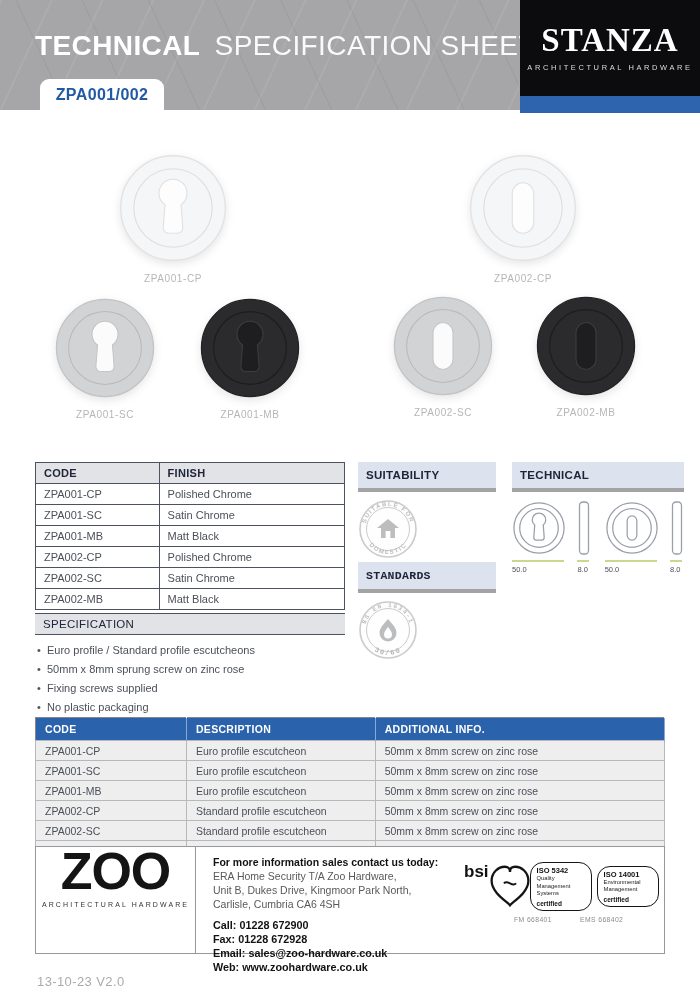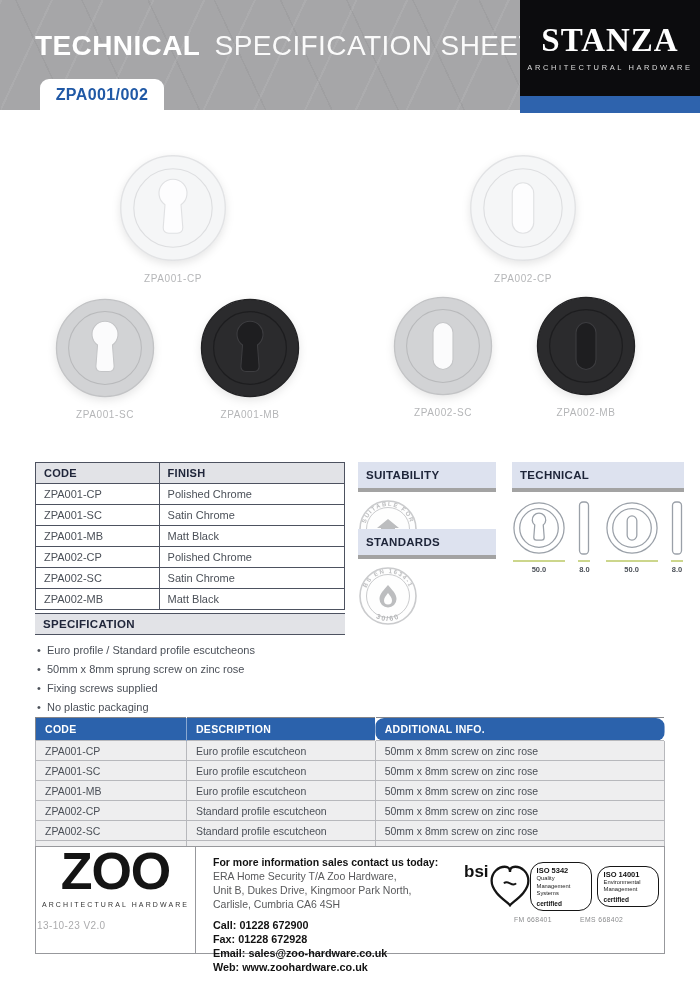--- a/index.html
+++ b/index.html
@@ -36,52 +36,52 @@
   .esc-mb .ring  { fill:none; stroke:#1d1d1f; stroke-width:1.4; }
   .esc-mb .hole  { fill:#1e1e20; stroke:#3d3d40; stroke-width:1.2; }
 
   
   .left-col { position:absolute; left:35px; top:462px; width:310px; }
   table.ftable { width:100%; border-collapse:collapse; border:1.5px solid #4d5260; }
   table.ftable th { background:#e2e3e7; color:#20263a; font-size:11px; font-weight:bold; text-align:left;
                     padding:4px 8px; border:1px solid #4d5260; letter-spacing:0.3px; }
   table.ftable td { background:#fff; color:#4b5058; font-size:11px; padding:4px 8px; border:1px solid #4d5260; }
   .spec-head { margin-top:3px; background:#e2e3e7; border-top:1.5px solid #4d5260; border-bottom:1.5px solid #4d5260;
-               padding:4px 8px; font-size:11.5px; font-weight:bold; color:#20263a; letter-spacing:0.3px; }
+               padding:4px 8px; font-size:11.5px; font-weight:normal; color:#20263a; letter-spacing:0.3px; }
   ul.spec-list { list-style:none; margin:9px 0 0 2px; }
   ul.spec-list li { font-size:11px; color:#4b5058; margin-bottom:7px; padding-left:10px; position:relative; }
   ul.spec-list li::before { content:"•"; position:absolute; left:0; top:0; color:#4b5058; }
 
   
   .sec { position:absolute; }
   .sec-head { background:#dde2ef; border-bottom:4px solid #a3a3a3; padding:7px 8px;
               font-size:11.5px; font-weight:bold; color:#1d2438; letter-spacing:0.3px; }
   .sec-suit { left:358px; top:462px; width:138px; }
   .sec-tech { left:512px; top:462px; width:172px; }
-  .sec-std  { left:358px; top:529px; width:138px; }
+  .sec-std  { left:358px; top:562px; width:138px;font-family:Liberation Mono, monospace; }
   .stamp { margin-top:7px; }
   .stamp-outer { fill:#fefefe; stroke:#cacbcd; stroke-width:1.6; }
   .stamp-inner { fill:none; stroke:#cacbcd; stroke-width:1; }
   .stamp-text { font-size:6px; fill:#bcbdbf; letter-spacing:1.4px; font-weight:bold; }
   .stamp-text-b { font-size:7px; fill:#b4b5b7; letter-spacing:1.6px; font-weight:bold; }
   .stamp-icon { fill:#bcbdbf; }
   .tech-draws { display:flex; align-items:flex-end; margin-top:8px; }
-  .tdraw { display:flex; flex-direction:column; align-items:center;font-weight:bold; }
+  .tdraw { display:flex; flex-direction:column; align-items:flex-start; }
   .tdraw svg { stroke:#9aa0a8; fill:none; stroke-width:1.3; }
   .dim-line { height:2px; background:#ccd68c; margin-top:4px; }
   .dim-label { font-size:7.5px; color:#4b5058; margin-top:3px; }
   .gap12 { width:12px; } .gap14 { width:14px; }
 
   
   .info-wrap { position:absolute; left:35px; top:717px; width:630px; }
   table.itable { width:100%; border-collapse:collapse; border:1.5px solid #85868a; }
   table.itable th { background:#2b62ac; color:#fff; font-size:10.5px; font-weight:bold; text-align:left;
                     padding:5px 9px; border-right:1px solid rgba(255,255,255,0.45); letter-spacing:0.3px; }
   table.itable td { background:#eeeeef; color:#4b5058; font-size:10.5px; padding:3.5px 9px; border:1px solid #b7b8bc; }
-  .col-code { width:24%; } .col-desc { width:30%; } .col-add { width:46%;border-radius:9px; }
+  .col-code { width:24%; } .col-desc { width:30%; } .col-add { width:46%; }
 
   
   .footer-box { position:absolute; left:35px; top:846px; width:630px; height:108px;
                 border:1.5px solid #97989c; display:flex; background:#fff; }
   .zoo-cell { width:160px; border-right:1.5px solid #97989c; display:flex; flex-direction:column;
               align-items:center; justify-content:flex-start; }
   .zoo { font-size:52px; font-weight:bold; letter-spacing:-1px; color:#141414; line-height:0.95; }
   .zoo-sub { font-size:7px; letter-spacing:2.1px; color:#333; margin-top:5px; }
   .contact { flex:1; padding:9px 0 0 17px; }
   .c-head { font-size:10.5px; font-weight:bold; color:#121212; margin-bottom:2px; }
@@ -92,21 +92,21 @@
   .bsi-area { width:208px; padding-top:15px; }
   .bsi-row { display:flex; align-items:center; }
   .bsi-mark { display:flex; align-items:flex-start; margin-right:-6px; }
   .bsi-word { font-size:17px; font-weight:bold; color:#111; line-height:1; margin-left:8px; }
   .pill { border:1.5px solid #161616; border-radius:13px; padding:3px 6px; width:62px; margin-left:5px; background:#fff; }
   .pill-title { font-size:7.5px; font-weight:bold; color:#111; }
   .pill-lines { font-size:5.8px; color:#222; line-height:1.3; }
   .pill-cert { font-size:6.5px; font-weight:bold; color:#111; margin-top:2px; }
   .bsi-refs { display:flex; gap:28px; margin:5px 0 0 58px; font-size:6.8px; color:#8a8b8d; letter-spacing:0.4px; }
 
-  .version { position:absolute; left:37px; top:920px; font-size:10px; color:#ababad; letter-spacing:0.4px; }
+  .version { position:absolute; left:37px; top:974px; font-size:13px; color:#ababad; letter-spacing:0.4px; }
 </style>
 </head>
 <body>
 
 <div class="page">
 
   <header class="hdr">
     <div class="hdr-title">
       <span class="t-bold">TECHNICAL</span>
       <span class="t-light">SPECIFICATION SHEET</span>

